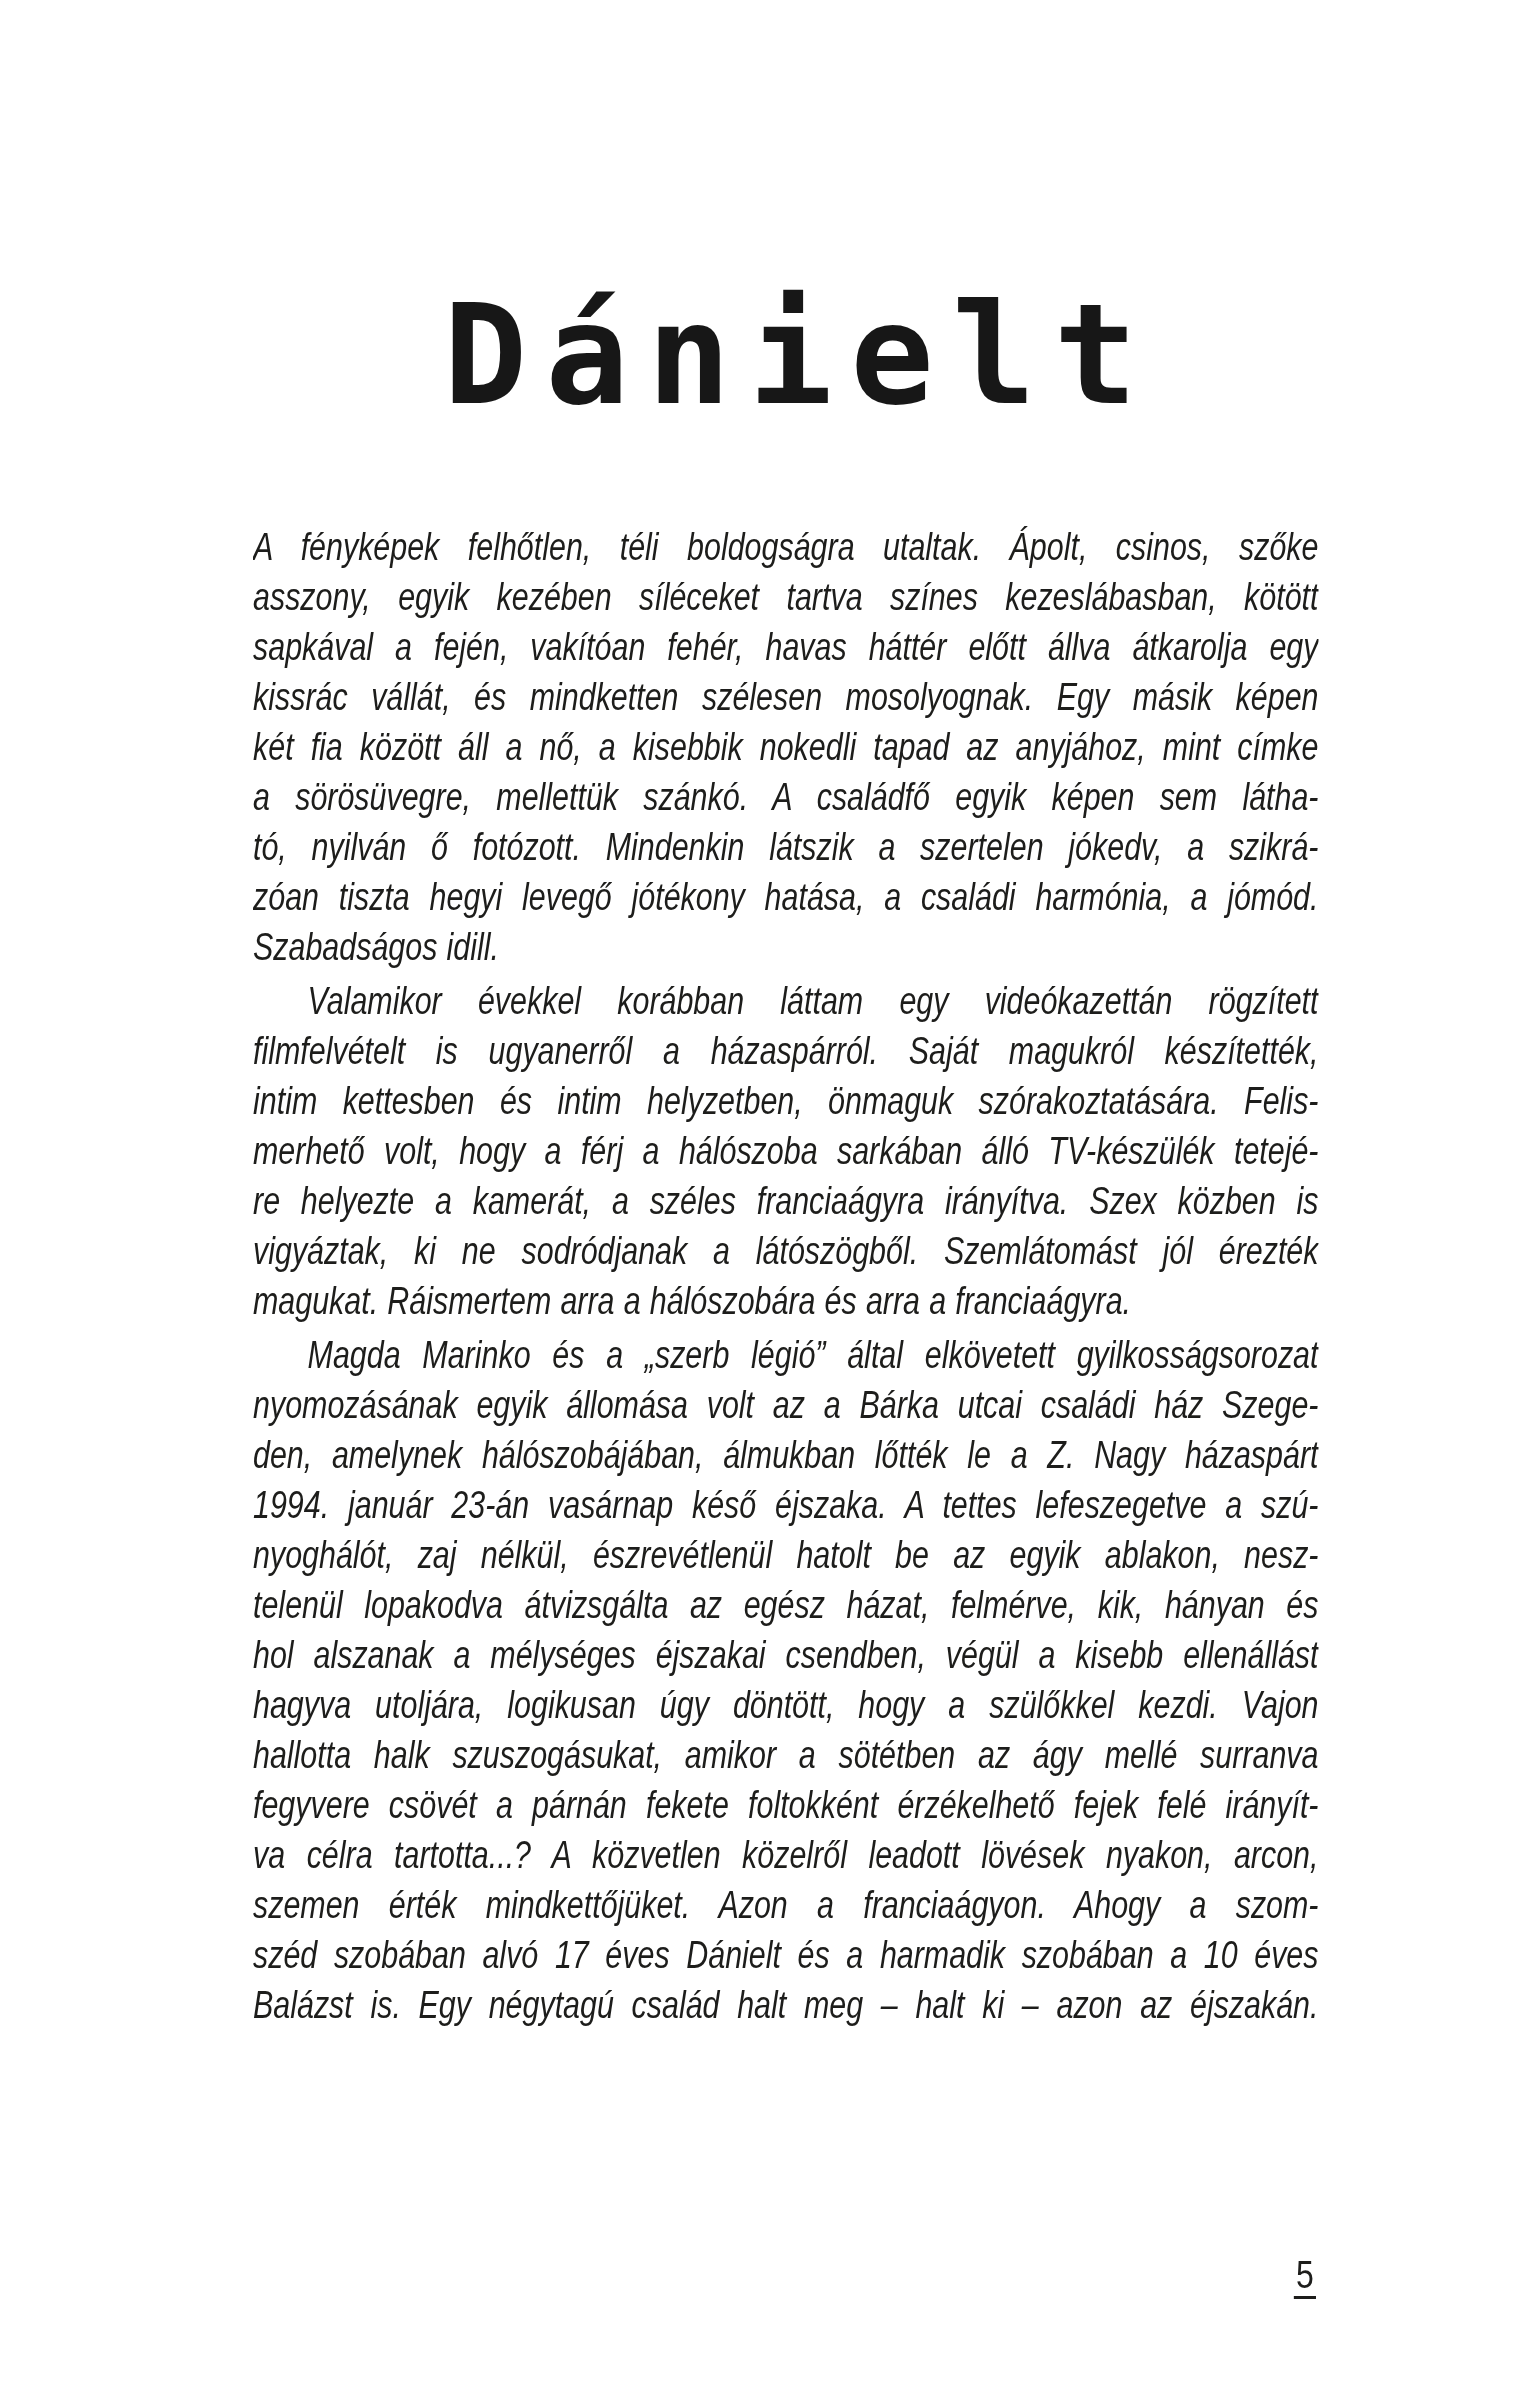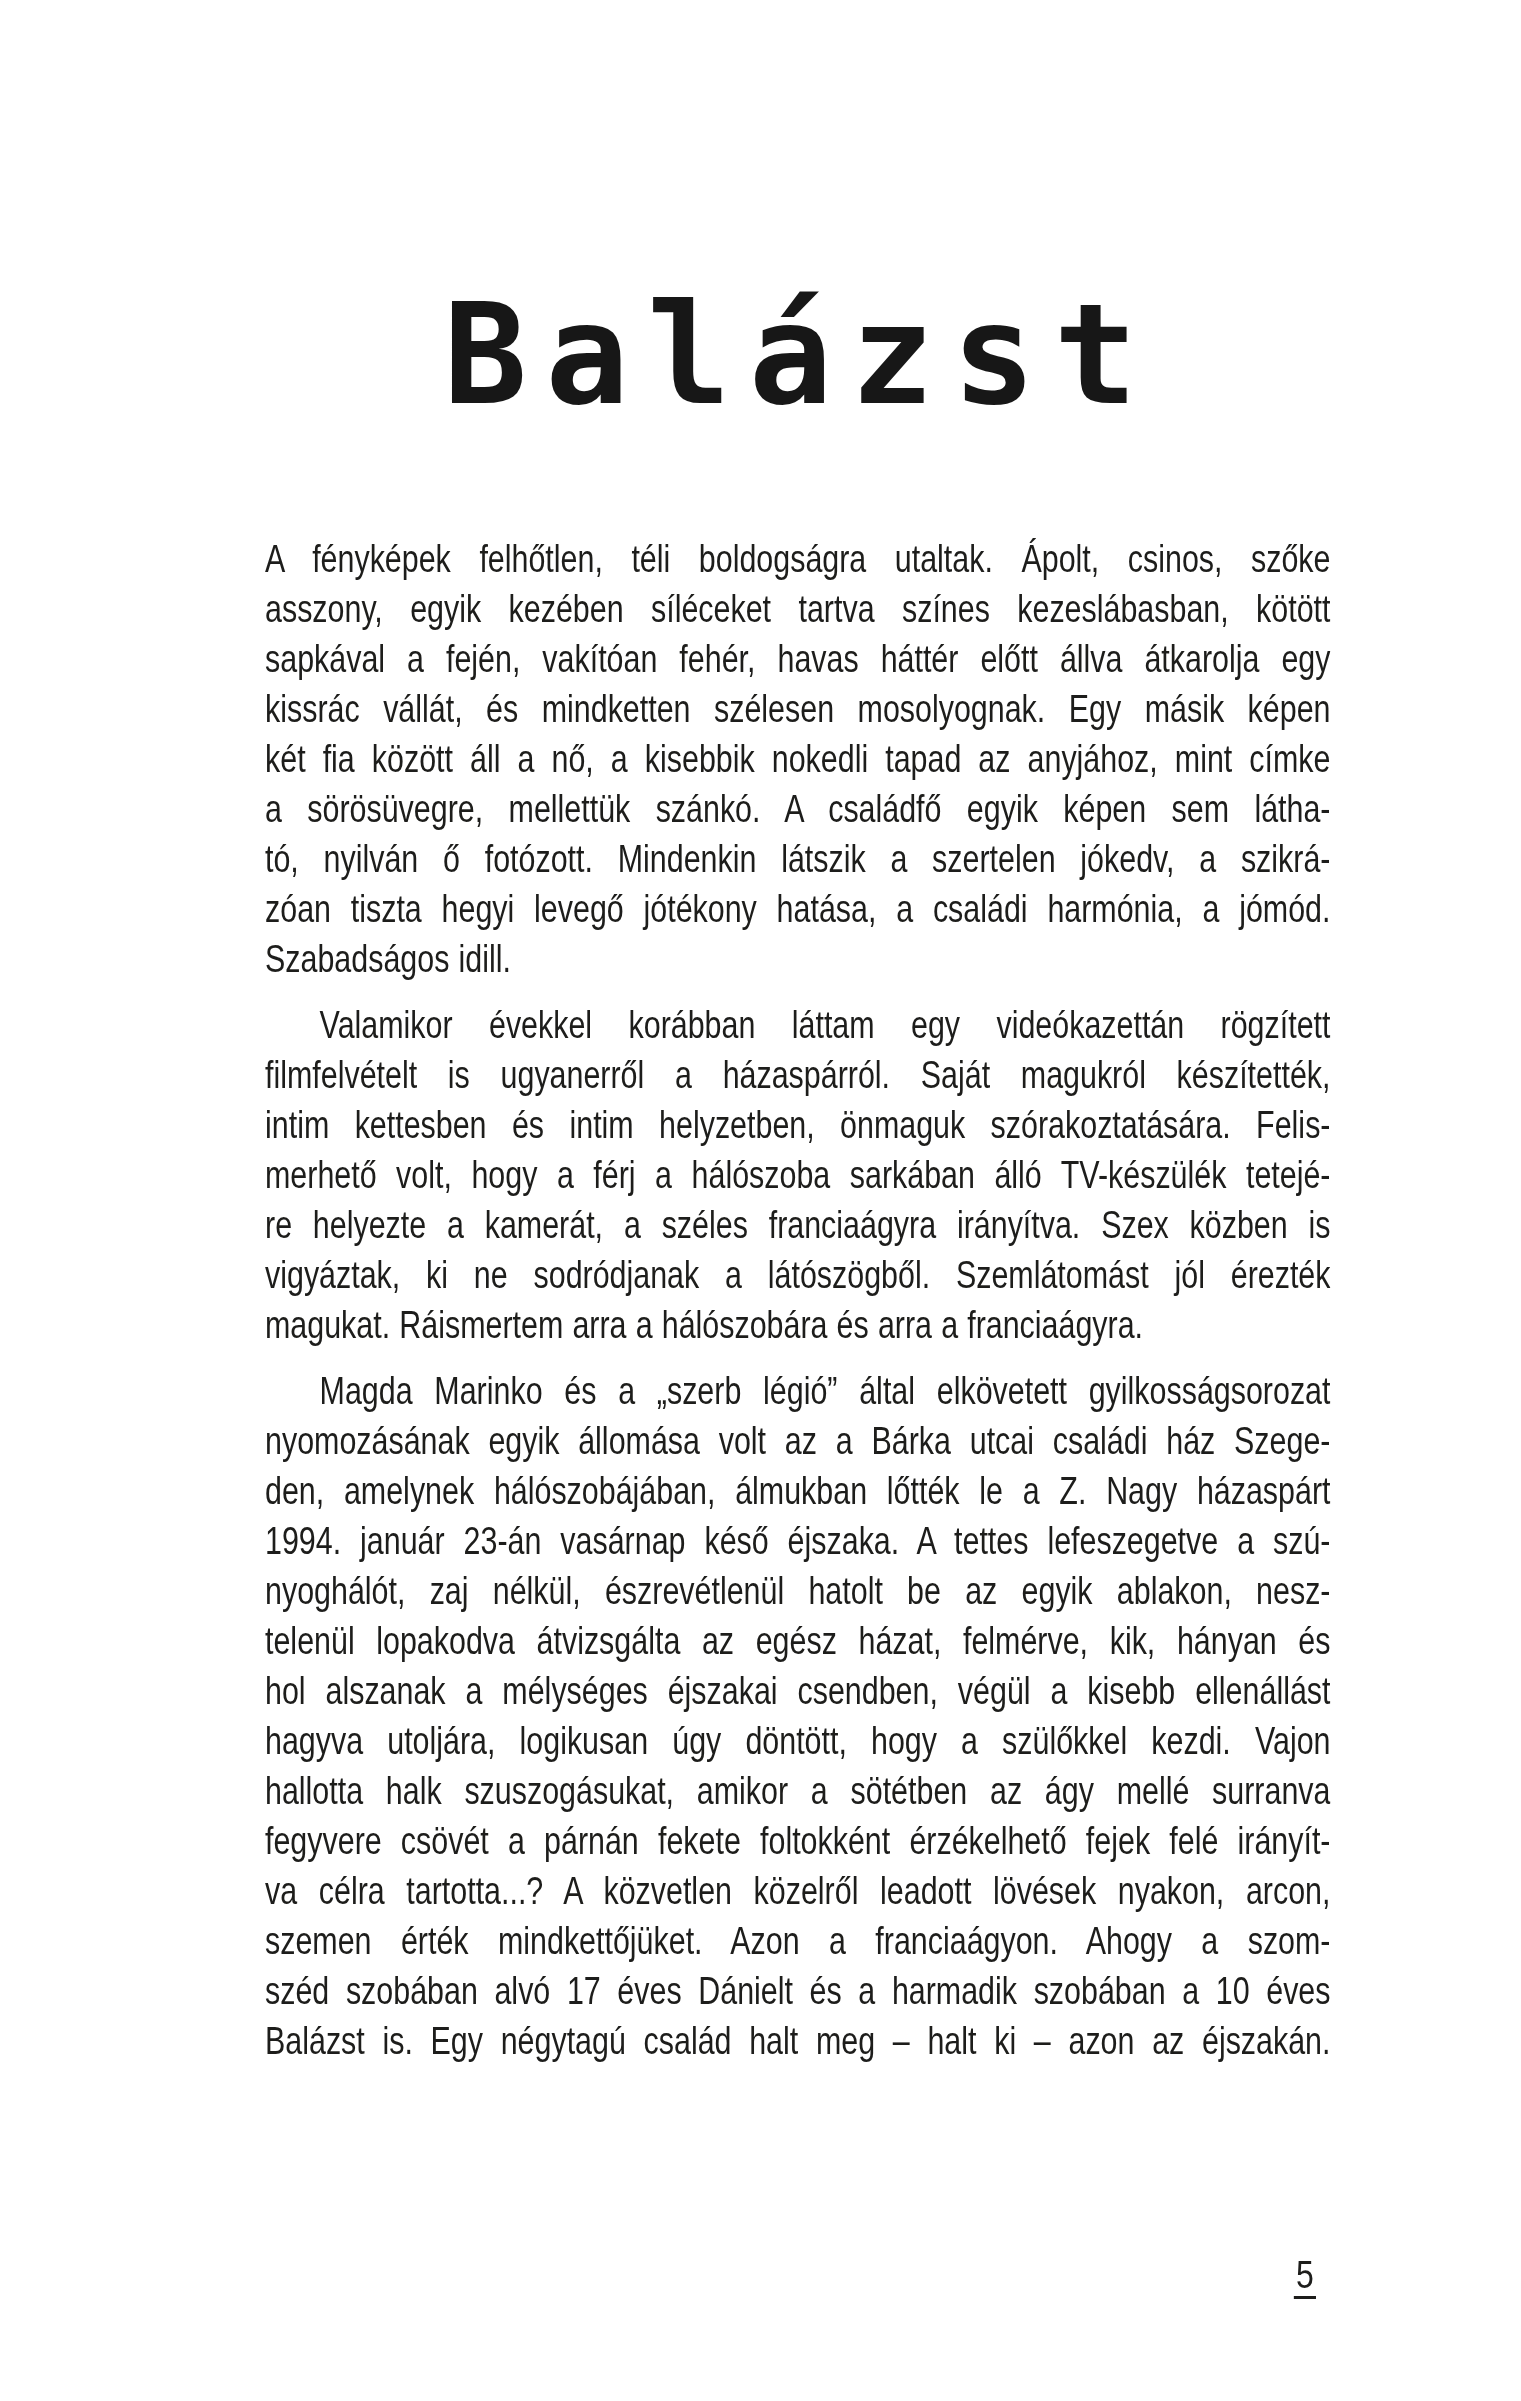--- a/index.html
+++ b/index.html
@@ -33,21 +33,21 @@
     text-align:center;
     color:#171717;
     white-space:nowrap;
   }
   .textblock{
     position:absolute;
     top:518px;
     left:249px;
     width:1065px;
   }
-  .paragraph{margin:16px;padding:0;}
+  .paragraph{margin:4px;padding:0;font-style:italic;}
   .line{
     font-size:39px;
     line-height:50px;
     height:50px;
     width:1366px;              
     transform:scaleX(0.78);    
     transform-origin:0 0;
     overflow:hidden;
     text-align:left;
     word-spacing:0.9px;
@@ -69,21 +69,21 @@
     padding:0 2.6px 0.9px 2.6px;
     border-bottom:3.4px solid var(--text-color);
     transform:scaleX(0.82);
     transform-origin:100% 50%;
   }
 </style>
 </head>
 <body>
 
 <div class="page">
-  <h1 class="title">Balázst</h1>
+  <h1 class="title">Dánielt</h1>
   <div class="textblock" id="textblock">
       <div class="paragraph">
         <div class="line j">A fényképek felhőtlen, téli boldogságra utaltak. Ápolt, csinos, szőke</div>
         <div class="line j">asszony, egyik kezében síléceket tartva színes kezeslábasban, kötött</div>
         <div class="line j">sapkával a fején, vakítóan fehér, havas háttér előtt állva átkarolja egy</div>
         <div class="line j">kissrác vállát, és mindketten szélesen mosolyognak. Egy másik képen</div>
         <div class="line j">két fia között áll a nő, a kisebbik nokedli tapad az anyjához, mint címke</div>
         <div class="line j">a sörösüvegre, mellettük szánkó. A családfő egyik képen sem látha-</div>
         <div class="line j">tó, nyilván ő fotózott. Mindenkin látszik a szertelen jókedv, a szikrá-</div>
         <div class="line j">zóan tiszta hegyi levegő jótékony hatása, a családi harmónia, a jómód.</div>

